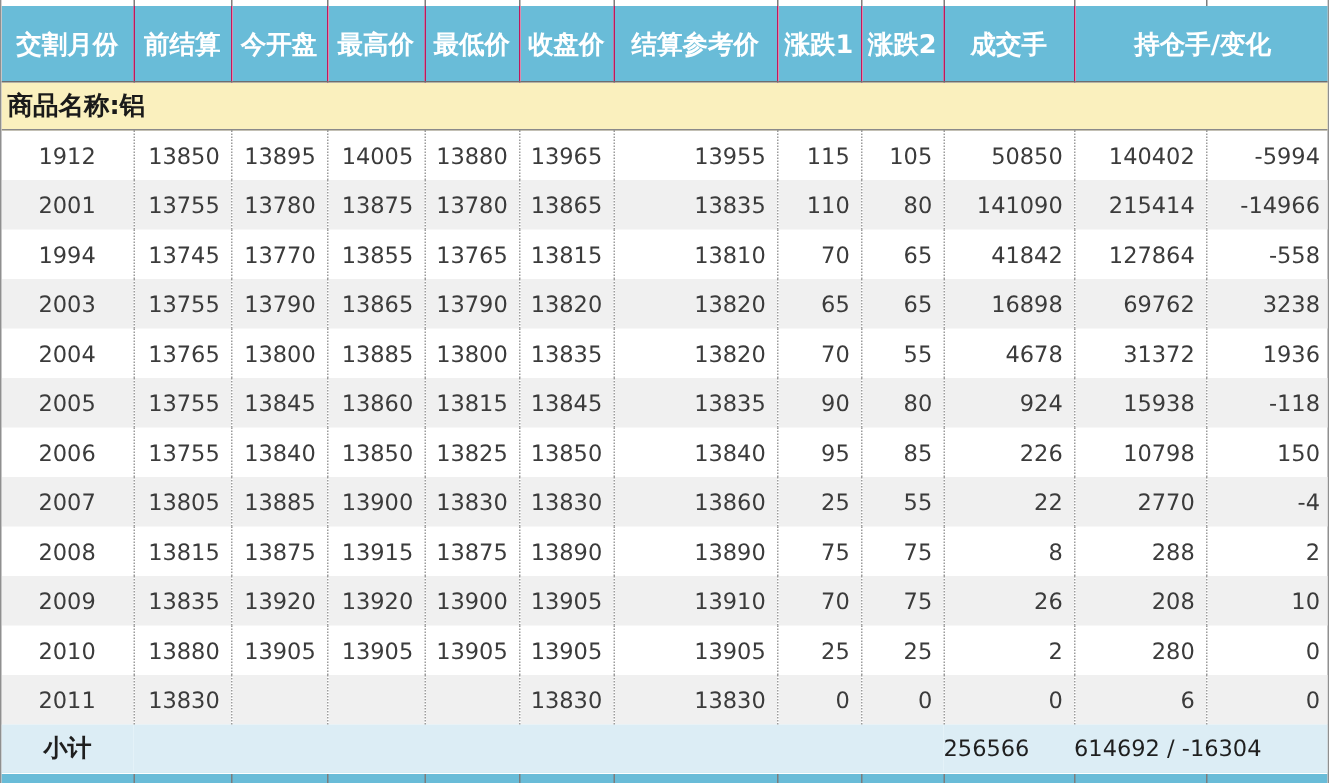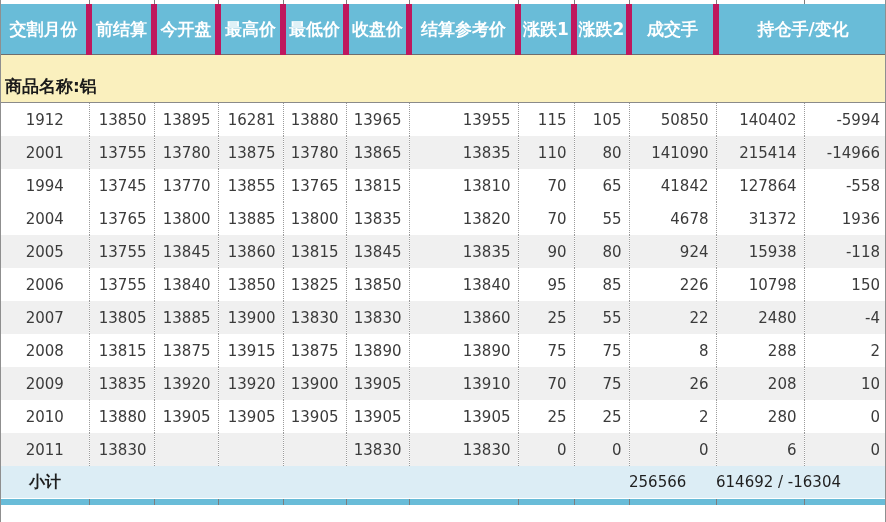--- a/index.html
+++ b/index.html
@@ -9,28 +9,28 @@
     border-left:1px solid #8f8f8f;border-right:1px solid #8f8f8f;
     overflow:hidden;background:#fff;
   }
   .top-strip{position:relative;height:4px;background:#ffffff;}
   .top-strip .vline,.bottom-strip .vline{position:absolute;top:0;bottom:0;width:1px;background:#7d7d7d;}
   .bottom-strip{position:relative;height:7px;background:var(--header-bg,#69BCD8);border-top:1px solid #ffffff;box-sizing:border-box;}
   table.quotes{border-collapse:collapse;table-layout:fixed;width:884px;}
   table.quotes th{
     background:var(--header-bg,#69BCD8);color:var(--header-text,#fff);
     font-size:17px;font-weight:bold;text-align:center;vertical-align:middle;
-    height:50px;border-right:6px solid #be185d;border-bottom:1px solid #6e6e6e;
+    height:50px;border-right:1px solid #be185d;border-bottom:1px solid #6e6e6e;
     padding:0;overflow:hidden;white-space:nowrap;
   }
   table.quotes th:last-child{border-right:none;}
   tr.commodity td{
     background:var(--commodity-bg,#FAF0BE);color:#1a1a1a;
     font-size:17px;font-weight:bold;text-align:left;height:31px;
-    padding:16px 0 0 4px;border-bottom:1px solid #8a8a8a;
+    padding:0 0 0 4px;border-bottom:1px solid #8a8a8a;
   }
   tr.quote-row td{
     height:33px;font-size:15px;color:var(--text,#3B3B3B);
     padding:0 7px 0 0;border-right:1px dotted #9b9b9b;
     text-align:right;vertical-align:middle;overflow:hidden;white-space:nowrap;
   }
   tr.quote-row td:first-child{text-align:center;padding:0;}
   tr.quote-row td:last-child{border-right:none;}
   tr.quote-row.alt td{background:var(--row-alt-bg,#F0F0F0);}
   tr.subtotal td{
@@ -90,21 +90,21 @@
     </thead>
     <tbody>
       <tr class="commodity">
         <td colspan="12">商品名称:铝</td>
       </tr>
 
       <tr class="quote-row">
           <td>1912</td>
           <td>13850</td>
           <td>13895</td>
-          <td>16281</td>
+          <td>14005</td>
           <td>13880</td>
           <td>13965</td>
           <td>13955</td>
           <td>115</td>
           <td>105</td>
           <td>50850</td>
           <td>140402</td>
           <td>-5994</td>
         </tr>
         <tr class="quote-row alt">
@@ -128,20 +128,34 @@
           <td>13855</td>
           <td>13765</td>
           <td>13815</td>
           <td>13810</td>
           <td>70</td>
           <td>65</td>
           <td>41842</td>
           <td>127864</td>
           <td>-558</td>
         </tr>
+        <tr class="quote-row alt">
+          <td>2003</td>
+          <td>13755</td>
+          <td>13790</td>
+          <td>13865</td>
+          <td>13790</td>
+          <td>13820</td>
+          <td>13820</td>
+          <td>65</td>
+          <td>65</td>
+          <td>16898</td>
+          <td>69762</td>
+          <td>3238</td>
+        </tr>
         <tr class="quote-row">
           <td>2004</td>
           <td>13765</td>
           <td>13800</td>
           <td>13885</td>
           <td>13800</td>
           <td>13835</td>
           <td>13820</td>
           <td>70</td>
           <td>55</td>
@@ -181,21 +195,21 @@
           <td>2007</td>
           <td>13805</td>
           <td>13885</td>
           <td>13900</td>
           <td>13830</td>
           <td>13830</td>
           <td>13860</td>
           <td>25</td>
           <td>55</td>
           <td>22</td>
-          <td>2480</td>
+          <td>2770</td>
           <td>-4</td>
         </tr>
         <tr class="quote-row">
           <td>2008</td>
           <td>13815</td>
           <td>13875</td>
           <td>13915</td>
           <td>13875</td>
           <td>13890</td>
           <td>13890</td>

